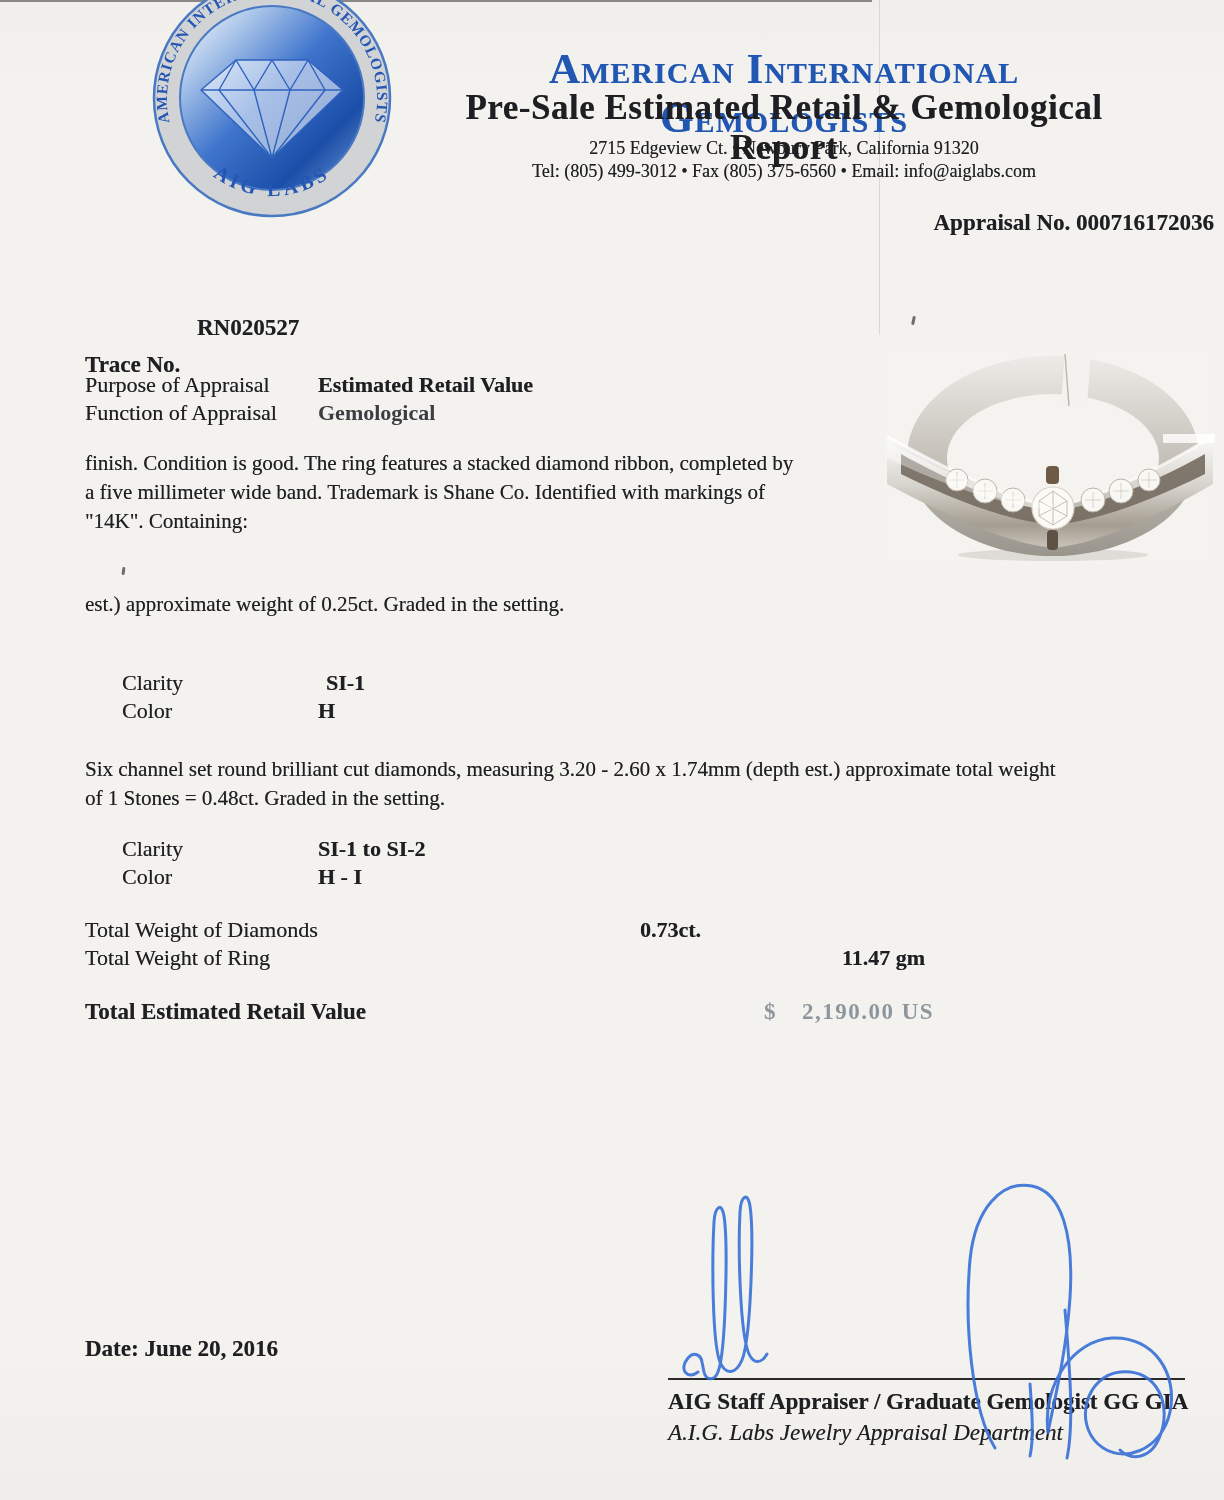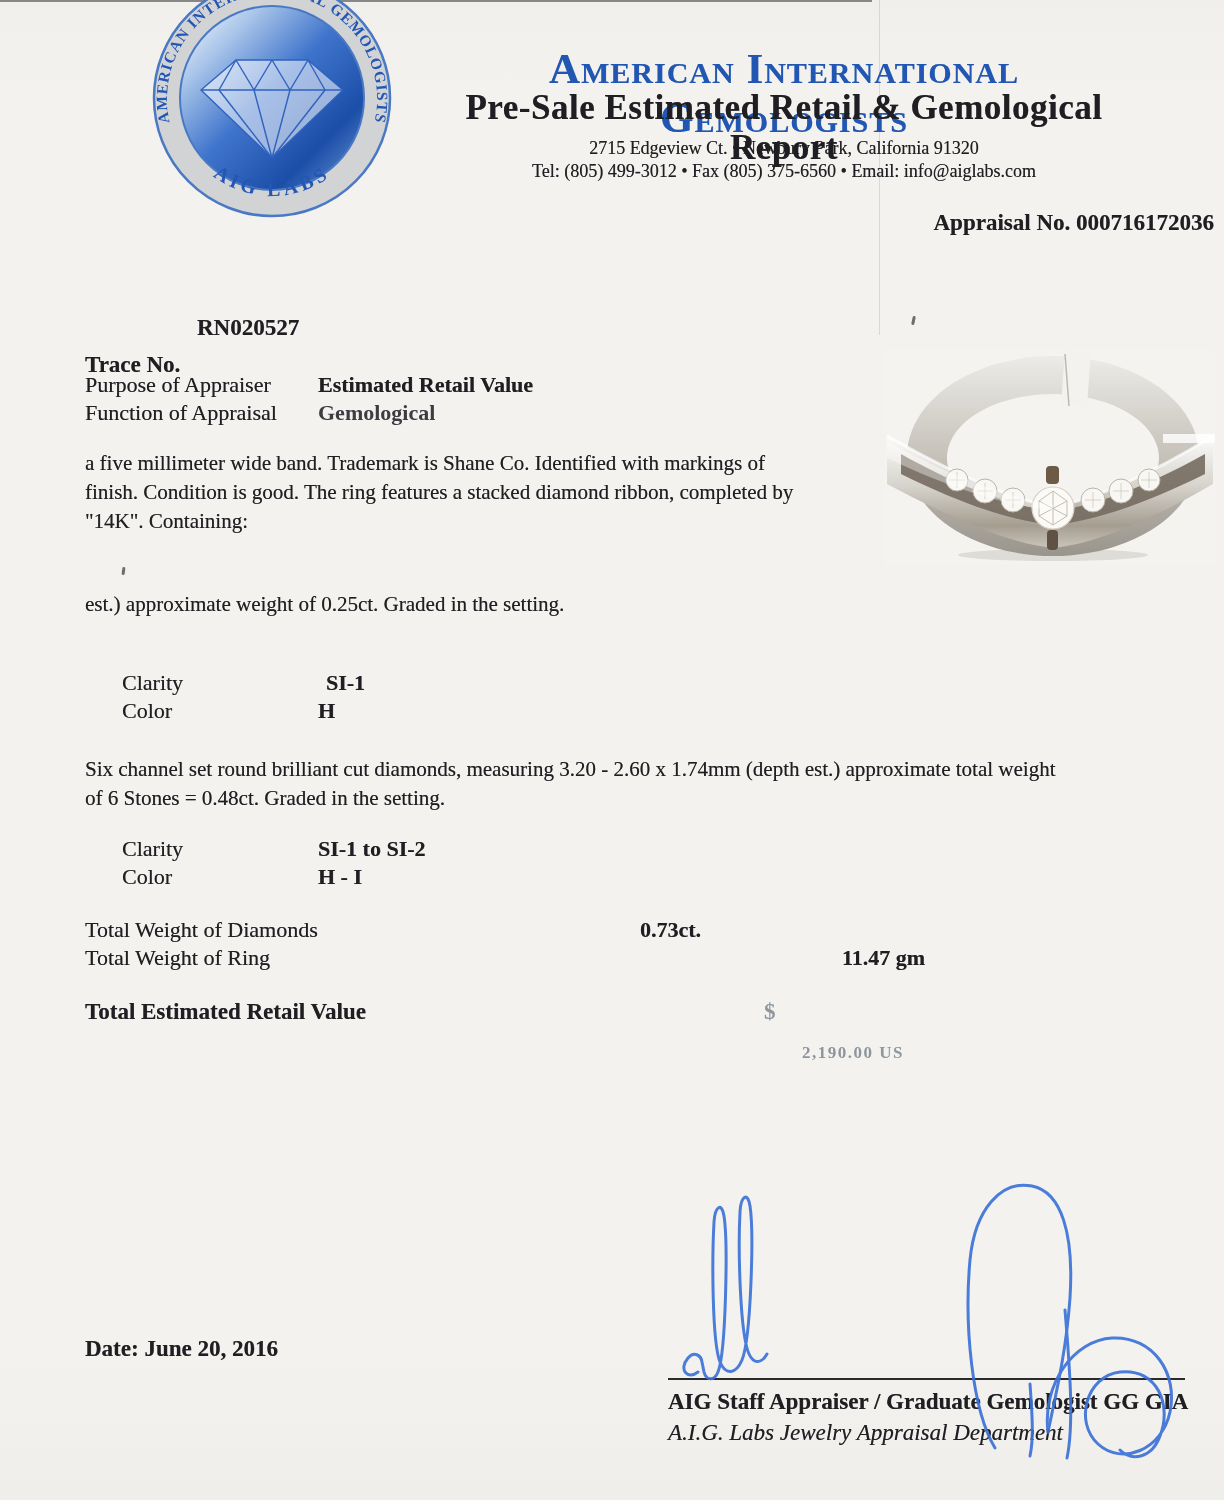--- a/index.html
+++ b/index.html
@@ -78,21 +78,21 @@
   <div class="abs center addr ink" style="left:434px;top:161px;width:700px;">Tel: (805) 499-3012  •  Fax (805) 375-6560  •  Email: info@aiglabs.com</div>
 
   <div class="abs lab23 ink" style="right:10px;top:210px;">
     <span>Appraisal No.</span>
     <span>000716172036</span>
   </div>
 
   <div class="abs lab23 ink" style="left:85px;top:315px;margin-top:37px;">Trace No.</div>
   <div class="abs lab23 ink" style="left:197px;top:315px;">RN020527</div>
 
-  <div class="abs lab22 ink" style="left:85px;top:372px;">Purpose of Appraiser</div>
+  <div class="abs lab22 ink" style="left:85px;top:372px;">Purpose of Appraisal</div>
   <div class="abs val22 ink" style="left:318px;top:372px;">Estimated Retail Value</div>
   <div class="abs lab22 ink" style="left:85px;top:400px;">Function of Appraisal</div>
   <div class="abs val22" style="left:318px;top:400px;color:#3c3c42;text-shadow:none;">Gemological</div>
 
   <div class="abs" style="left:885px;top:350px;width:330px;height:215px;">
     <svg width="330" height="215" viewBox="0 0 330 215">
       <defs>
         <linearGradient id="loopG" x1="0" y1="0" x2="0" y2="1">
           <stop offset="0" stop-color="#ecebe7"></stop>
             <stop offset=".5" stop-color="#c6c2ba"></stop>
@@ -140,50 +140,50 @@
           <line x1="154" y1="151" x2="182" y2="166"></line>
           <line x1="182" y1="151" x2="154" y2="166"></line>
       </g>
 
       <path d="M2,92 C70,128 130,150 168,154 L168,160 C120,156 60,136 2,108 Z" fill="rgba(255,255,255,.38)"></path>
       <rect x="278" y="84" width="52" height="9" fill="rgba(255,255,255,.8)"></rect>
     </svg>
   </div>
 
   <div class="abs ink" style="left:85px;top:449px;">
+    <div class="body-line">finish. Condition is good.  The ring features a stacked diamond ribbon, completed by</div>
     <div class="body-line">a five millimeter wide band.  Trademark is Shane Co.  Identified with markings of</div>
-    <div class="body-line">finish. Condition is good.  The ring features a stacked diamond ribbon, completed by</div>
     <div class="body-line">"14K".  Containing:</div>
   </div>
 
   <div class="abs ink" style="left:85px;top:590px;">
     <div class="body-line">est.) approximate weight of 0.25ct.  Graded in the setting.</div>
   </div>
   <div class="abs lab22 ink" style="left:122px;top:670px;">Clarity</div>
   <div class="abs val22 ink" style="left:318px;top:670px;margin-left:8px;">SI-1</div>
   <div class="abs lab22 ink" style="left:122px;top:698px;">Color</div>
   <div class="abs val22 ink" style="left:318px;top:698px;">H</div>
 
   <div class="abs ink" style="left:85px;top:755px;">
     <div class="body-line">Six channel set round brilliant cut diamonds, measuring 3.20 - 2.60 x 1.74mm (depth est.) approximate total weight</div>
-    <div class="body-line">of 6 Stones = 0.48ct.  Graded in the setting.</div>
+    <div class="body-line">of 1 Stones = 0.48ct.  Graded in the setting.</div>
   </div>
   <div class="abs lab22 ink" style="left:122px;top:836px;">Clarity</div>
   <div class="abs val22 ink" style="left:318px;top:836px;">SI-1 to SI-2</div>
   <div class="abs lab22 ink" style="left:122px;top:864px;">Color</div>
   <div class="abs val22 ink" style="left:318px;top:864px;">H - I</div>
 
   <div class="abs lab22 ink" style="left:85px;top:917px;">Total Weight of Diamonds</div>
   <div class="abs val22 ink" style="left:640px;top:917px;width:285px;">0.73ct.</div>
   <div class="abs lab22 ink" style="left:85px;top:945px;">Total Weight of Ring</div>
   <div class="abs val22 ink" style="left:640px;top:945px;width:285px;text-align:right;">11.47 gm</div>
 
   <div class="abs lab23 ink" style="left:85px;top:999px;">Total Estimated Retail Value</div>
   <div class="abs gray-print" style="left:764px;top:999px;font-size:23px;">$</div>
-  <div class="abs gray-print" style="left:802px;top:999px;font-size:17px;margin-top:44px;">2,190.00 US</div>
+  <div class="abs gray-print" style="left:802px;top:999px;font-size:23px;">2,190.00 US</div>
 
   <div class="rule" style="left:668px;top:1378px;width:517px;"></div>
   <div class="abs" style="left:650px;top:1140px;width:574px;height:360px;z-index:5;pointer-events:none;">
     <svg width="574" height="360" viewBox="0 0 574 360">
       <g fill="none" stroke="#3c72d8" stroke-width="3" stroke-linecap="round" stroke-linejoin="round" opacity=".92">
         <path d="M48,232 c-10,8 -20,-2 -10,-14 c6,-7 13,-3 14,4 l2,10 c2,8 10,10 14,0 c8,-20 10,-130 6,-156 c-2,-14 -9,-10 -10,6 c-2,36 -2,120 6,140 c6,14 16,12 22,-2 c9,-22 12,-128 8,-154 c-2,-14 -9,-11 -10,6 c-2,38 0,122 9,142 c5,11 13,9 18,0"></path>
         <path d="M345,308 C322,270 314,185 320,120 C325,68 352,40 382,46 C412,52 424,95 420,158 C416,215 404,262 398,292"></path>
         <path d="M398,292 C392,244 424,200 462,198 C504,196 528,234 520,272 C512,310 472,326 448,304 C424,282 436,236 470,232 C508,228 522,266 510,296 C502,318 482,322 470,310"></path>
         <path d="M415,170 C420,230 424,285 417,318"></path>
         <path d="M380,244 C382,272 384,298 380,316"></path>

